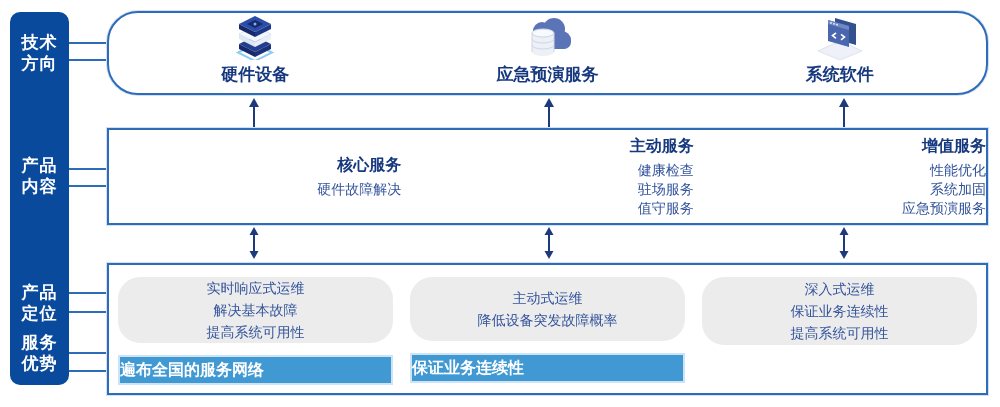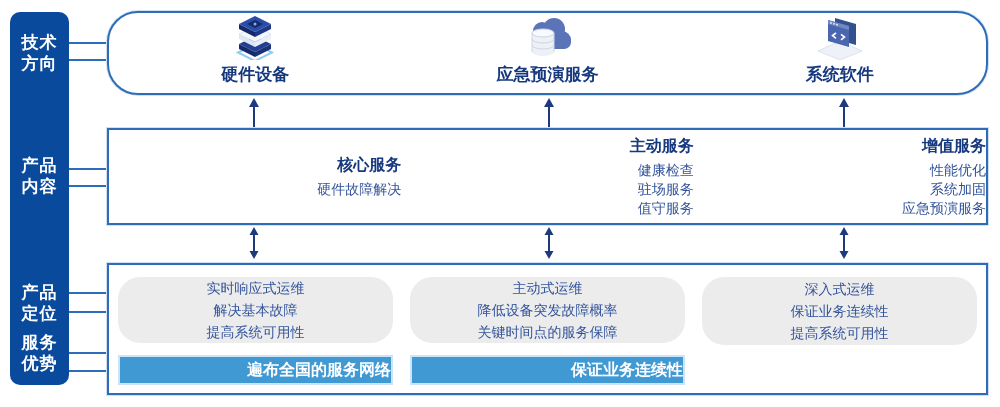--- a/index.html
+++ b/index.html
@@ -54,21 +54,21 @@
     font-size:14px;color:var(--body-text,#33549b);line-height:19px;
   }
   
   .pos-col{flex:1;display:flex;flex-direction:column;}
   .gray-card{
     background:var(--card-bg,#ececec);height:68px;
     display:flex;flex-direction:column;align-items:center;justify-content:center;border-radius:22px;
   }
   .gray-line{font-size:14px;color:var(--body-text,#33549b);line-height:22px;}
   .banner{
-    margin-top:12px;height:26px;line-height:26px;text-align:right;
+    margin-top:12px;height:26px;line-height:26px;text-align:left;
     background:var(--banner-bg,#4199d4);
     border:2px solid var(--banner-border,#cce4f6);
     color:var(--banner-text,#ffffff);font-size:16px;font-weight:bold;
   }
   
   .arrow{position:absolute;width:12px;}
   .arrow-r1{top:98px;height:29px;}
   .arrow-r2{top:227px;height:32px;}
   .ax1{left:248px;} .ax2{left:543px;} .ax3{left:838px;}
 </style>
@@ -208,21 +208,20 @@
         <div class="gray-line">实时响应式运维</div>
         <div class="gray-line">解决基本故障</div>
         <div class="gray-line">提高系统可用性</div>
       </div>
       <div class="banner">遍布全国的服务网络</div>
     </div>
     <div class="pos-col">
       <div class="gray-card">
         <div class="gray-line">主动式运维</div>
         <div class="gray-line">降低设备突发故障概率</div>
-        <div class="gray-line">关键时间点的服务保障</div>
       </div>
       <div class="banner">保证业务连续性</div>
     </div>
     <div class="pos-col">
       <div class="gray-card">
         <div class="gray-line">深入式运维</div>
         <div class="gray-line">保证业务连续性</div>
         <div class="gray-line">提高系统可用性</div>
       </div>
     </div>

